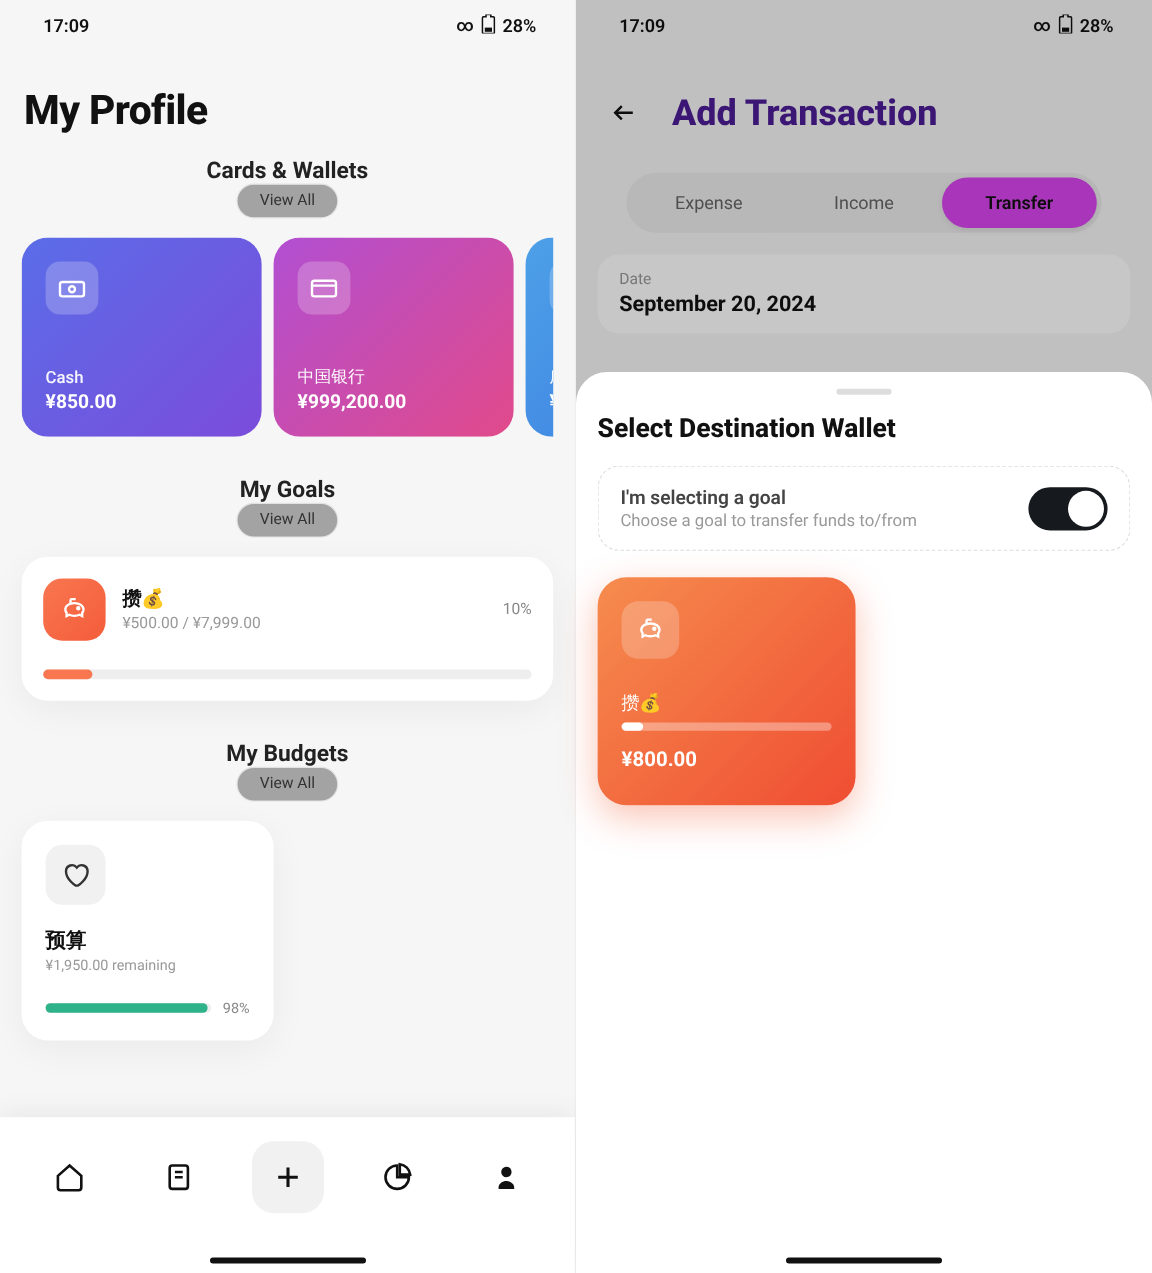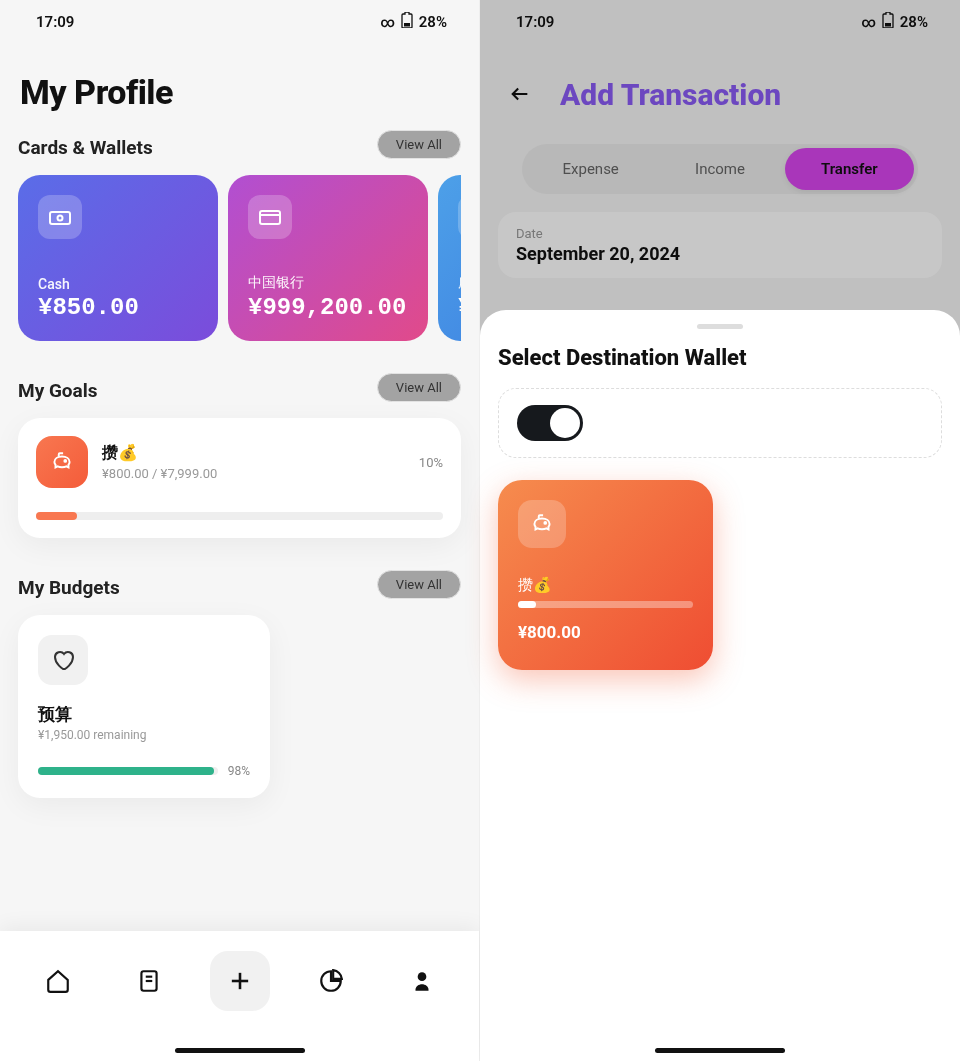--- a/index.html
+++ b/index.html
@@ -7,46 +7,46 @@
   .screen { width: 480px; height: 1061px; position: relative; background: #f6f6f6; display: flex; flex-direction: column; }
   .screen-left { border-right: 1px solid #eee; }
   .status-bar { height: 44px; display: flex; align-items: center; justify-content: space-between; padding: 0 32px 0 36px; font-size: 15px; font-weight: 600; color: #111; }
   .status-right { display: flex; align-items: center; gap: 6px; }
   .link-icon { font-size: 14px; }
 
   
   .profile-content { flex: 1; padding: 0 18px; overflow: hidden; position: relative; }
   .profile-title { font-size: 34px; font-weight: 800; color: #111; margin: 28px 0 18px 2px; letter-spacing: -0.5px; }
   .section { margin-bottom: 32px; }
-  .section-head { display: flex; align-items: flex-end; justify-content: space-between; margin-bottom: 16px; }
+  .section-head { display: flex; align-items: center; justify-content: space-between; margin-bottom: 16px; flex-direction: column; }
   .section-title { font-size: 19px; font-weight: 700; color: #222; }
   .view-all-btn { border: 1px solid #e2e2e2; background: #a3a3a3; border-radius: 20px; padding: 6px 18px; font-size: 13px; color: #333; cursor: pointer; }
 
   .cards-row { display: flex; gap: 10px; overflow: hidden; }
   .card { width: 200px; min-width: 200px; height: 166px; border-radius: 22px; padding: 20px; color: #fff; display: flex; flex-direction: column; justify-content: space-between; position: relative; }
   .card-1 { background: linear-gradient(135deg, #5a6de8, #7b4cdb); }
   .card-2 { background: linear-gradient(135deg, #b14fd2, #e14a8a); }
   .card-3 { background: linear-gradient(135deg, #4da0e8, #3b7ae0); }
   .card-icon-wrap { width: 44px; height: 44px; border-radius: 12px; background: rgba(255,255,255,0.22); display: flex; align-items: center; justify-content: center; }
   .card-icon-wrap svg { width: 24px; height: 24px; }
   .card-name { font-size: 14px; font-weight: 500; opacity: 0.95; margin-bottom: 2px; }
-  .card-amount { font-size: 24px; font-weight: 700; font-family: Liberation Mono, monospace; }
+  .card-amount { font-size: 16px; font-weight: 700; }
 
   .goal-card { background: #fff; border-radius: 22px; padding: 18px; box-shadow: 0 8px 30px rgba(0,0,0,0.05); }
   .goal-row { display: flex; align-items: center; gap: 14px; }
   .goal-icon { width: 52px; height: 52px; border-radius: 16px; background: linear-gradient(135deg, #f87750, #f45c3a); display: flex; align-items: center; justify-content: center; }
   .goal-icon svg { width: 26px; height: 26px; }
   .goal-text { flex: 1; }
   .goal-title { font-size: 16px; font-weight: 700; color: #111; }
   .goal-sub { font-size: 13px; color: #999; margin-top: 2px; }
   .goal-pct { font-size: 13px; color: #888; }
   .goal-bar { height: 8px; background: #eee; border-radius: 6px; margin-top: 24px; position: relative; }
   .goal-bar-fill { height: 100%; width: 10%; background: #f87750; border-radius: 6px; }
 
-  .budget-card { background: #fff; border-radius: 22px; padding: 20px; width: 252px; box-shadow: 0 8px 30px rgba(0,0,0,0.05); }
+  .budget-card { background: #fff; border-radius: 22px; padding: 20px; width: 210px; box-shadow: 0 8px 30px rgba(0,0,0,0.05); }
   .budget-icon { width: 50px; height: 50px; border-radius: 14px; background: #f1f1f1; display: flex; align-items: center; justify-content: center; margin-bottom: 18px; }
   .budget-icon svg { width: 24px; height: 24px; }
   .budget-title { font-size: 17px; font-weight: 700; color: #111; margin-bottom: 2px; }
   .budget-sub { font-size: 12px; color: #999; }
   .budget-bar-row { display: flex; align-items: center; gap: 10px; margin-top: 22px; }
   .budget-bar { flex: 1; height: 8px; background: #eee; border-radius: 6px; }
   .budget-bar-fill { height: 100%; width: 98%; background: #2eb28a; border-radius: 6px; }
   .budget-pct { font-size: 12px; color: #888; }
 
   .bottom-nav { position: absolute; bottom: 0; left: 0; right: 0; height: 130px; background: #fff; box-shadow: 0 -4px 20px rgba(0,0,0,0.06); display: flex; align-items: center; justify-content: space-around; padding: 0 12px 30px; }
@@ -56,21 +56,21 @@
   .nav-item.add svg { width: 28px; height: 28px; }
   .home-indicator { position: absolute; bottom: 8px; left: 50%; transform: translateX(-50%); width: 130px; height: 5px; background: #111; border-radius: 3px; }
 
   
   .screen-right { background: #f6f6f6; }
   .dim-overlay { position: absolute; inset: 0; background: rgba(0,0,0,0.22); z-index: 5; pointer-events: none; }
   .bg-content { padding: 0 18px; position: relative; }
   .add-header { display: flex; align-items: center; gap: 18px; margin-top: 28px; }
   .back-btn { width: 44px; height: 44px; display: flex; align-items: center; justify-content: center; cursor: pointer; }
   .back-btn svg { width: 22px; height: 22px; }
-  .add-title { font-size: 30px; font-weight: 800; color: #8b5cf6; }
+  .add-title { font-size: 30px; font-weight: 800; color: #4c1d95; }
 
   .seg-control { display: flex; background: #ececec; border-radius: 26px; padding: 4px; margin: 28px 24px 18px; }
   .seg-item { flex: 1; text-align: center; padding: 12px 0; font-size: 15px; color: #666; border-radius: 22px; cursor: pointer; }
   .seg-item.active { background: #d946ef; color: #111; font-weight: 600; box-shadow: 0 2px 6px rgba(0,0,0,0.08); }
 
   .dt-row { display: flex; gap: 12px; }
   .dt-field { flex: 1; background: #fff; border-radius: 18px; padding: 14px 18px; }
   .dt-label { font-size: 13px; color: #999; margin-bottom: 2px; }
   .dt-value { font-size: 18px; font-weight: 700; color: #111; }
 
@@ -166,21 +166,21 @@
         <div class="goal-row">
           <div class="goal-icon">
             <svg viewBox="0 0 24 24" fill="none" stroke="#fff" stroke-width="1.8">
                 <path d="M5 12c0-3 3-5 7-5s7 2 7 5c0 1-.5 2-1 2.5V17l-2-1c-1 .5-2.5.8-4 .8s-3-.3-4-.8l-2 1v-2.5C5.5 14 5 13 5 12z"></path>
                 <circle cx="15" cy="11" r="0.8" fill="#fff"></circle>
                 <path d="M9 7V5c0-.5.5-1 1-1h3"></path>
               </svg>
           </div>
           <div class="goal-text">
             <div class="goal-title">攒💰</div>
-            <div class="goal-sub">¥800.00  /  ¥7,999.00</div>
+            <div class="goal-sub">¥500.00  /  ¥7,999.00</div>
           </div>
           <div class="goal-pct">10%</div>
         </div>
         <div class="goal-bar">
           <div class="goal-bar-fill"></div>
         </div>
       </div>
     </div>
 
     <div class="section">
@@ -282,20 +282,24 @@
     </div>
   </div>
 
   <div class="dim-overlay"></div>
 
   <div class="sheet">
     <div class="sheet-handle"></div>
     <div class="sheet-title">Select Destination Wallet</div>
 
     <div class="goal-select">
+      <div class="goal-select-text">
+        <div class="gs-title">I'm selecting a goal</div>
+        <div class="gs-sub">Choose a goal to transfer funds to/from</div>
+      </div>
       <div class="toggle">
         <div class="toggle-knob"></div>
       </div>
     </div>
 
     <div class="dest-card">
       <div class="dest-icon">
         <svg viewBox="0 0 24 24" fill="none" stroke="#fff" stroke-width="1.8">
             <path d="M5 12c0-3 3-5 7-5s7 2 7 5c0 1-.5 2-1 2.5V17l-2-1c-1 .5-2.5.8-4 .8s-3-.3-4-.8l-2 1v-2.5C5.5 14 5 13 5 12z"></path>
             <circle cx="15" cy="11" r="0.8" fill="#fff"></circle>

